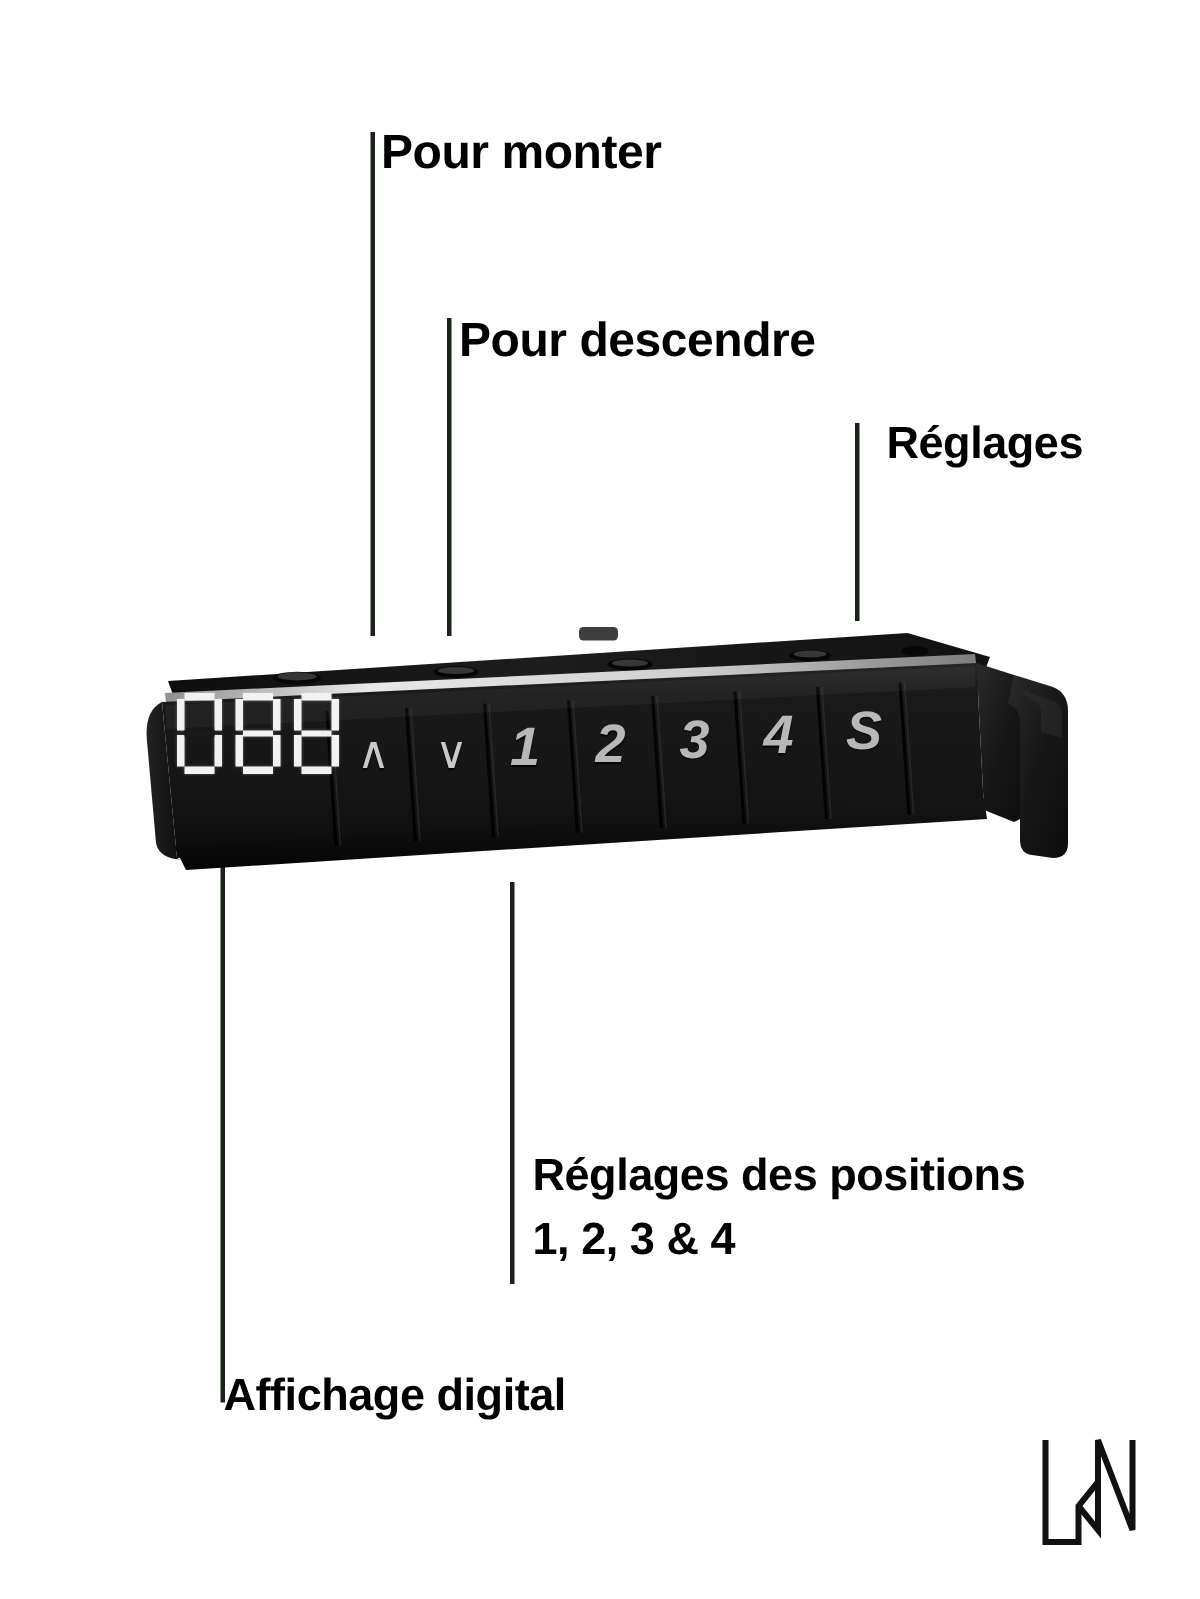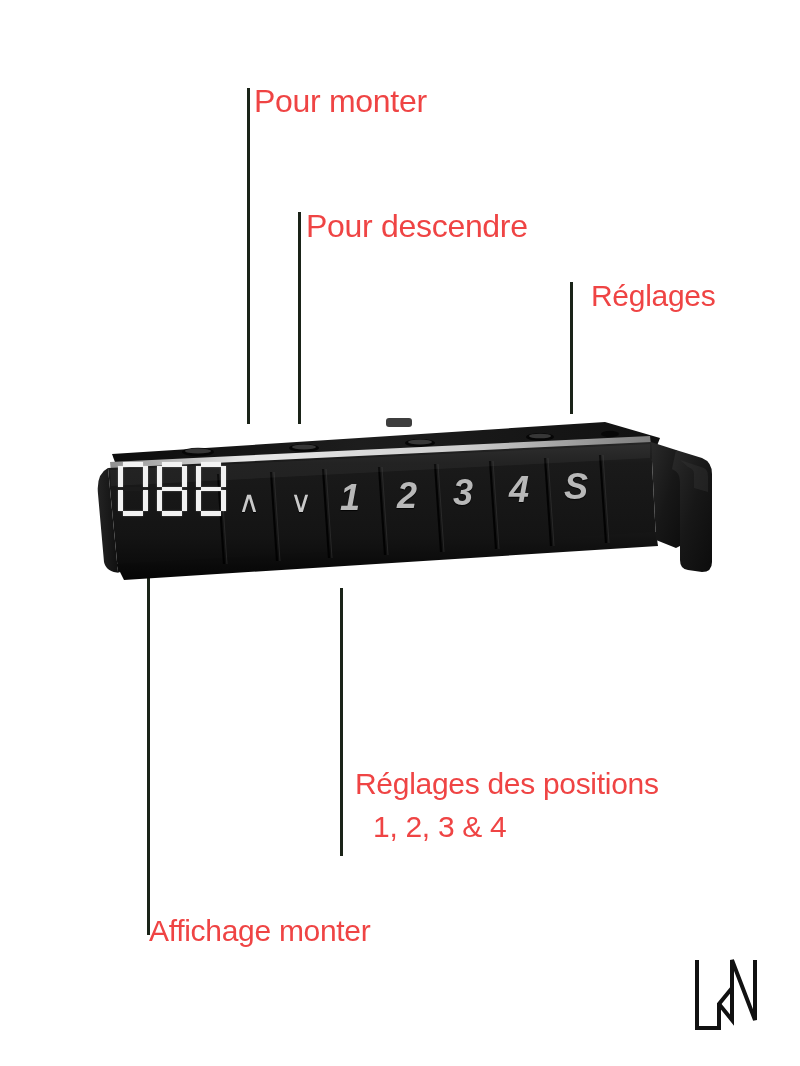--- a/index.html
+++ b/index.html
@@ -12,31 +12,30 @@
     height: 1066px;
     position: relative;
     overflow: hidden;
     font-family: "Liberation Sans", sans-serif;
     -webkit-font-smoothing: antialiased;
   }
 
   
   .callout {
     position: absolute;
-    color: #ef4444;
-    font-weight: 400;
+    color: #000000;
+    font-weight: 700;
     letter-spacing: -0.3px;
     white-space: nowrap;
   }
   .callout-text {
     display: block;
   }
   .callout .line2 {
     display: block;
-    margin-left: 18px;
   }
 
   
   .leader {
     position: absolute;
     width: 3px;
     background: #1a2318;
   }
 
   
@@ -121,21 +120,21 @@
 <div class="callout" style="left:591px; top:278px; font-size:30px; line-height:36px;">
   <span class="callout-text">Réglages</span>
 </div>
 
 <div class="callout" style="left:355px; top:762px; font-size:30px; line-height:43px;">
   <span class="callout-text">Réglages des positions</span>
   <span class="line2">1, 2, 3 &amp; 4</span>
 </div>
 
 <div class="callout" style="left:149px; top:913px; font-size:30px; line-height:36px;">
-  <span class="callout-text">Affichage monter</span>
+  <span class="callout-text">Affichage digital</span>
 </div>
 
 <div class="leader" style="left:247px; top:88px;  height:336px;"></div>
 <div class="leader" style="left:298px; top:212px; height:212px;"></div>
 <div class="leader" style="left:570px; top:282px; height:132px;"></div>
 <div class="leader" style="left:340px; top:588px; height:268px;"></div>
 <div class="leader" style="left:147px; top:571px; height:364px;"></div>
 
 <div id="device-wrap">
   <svg id="device-svg" viewBox="0 0 580 185">

